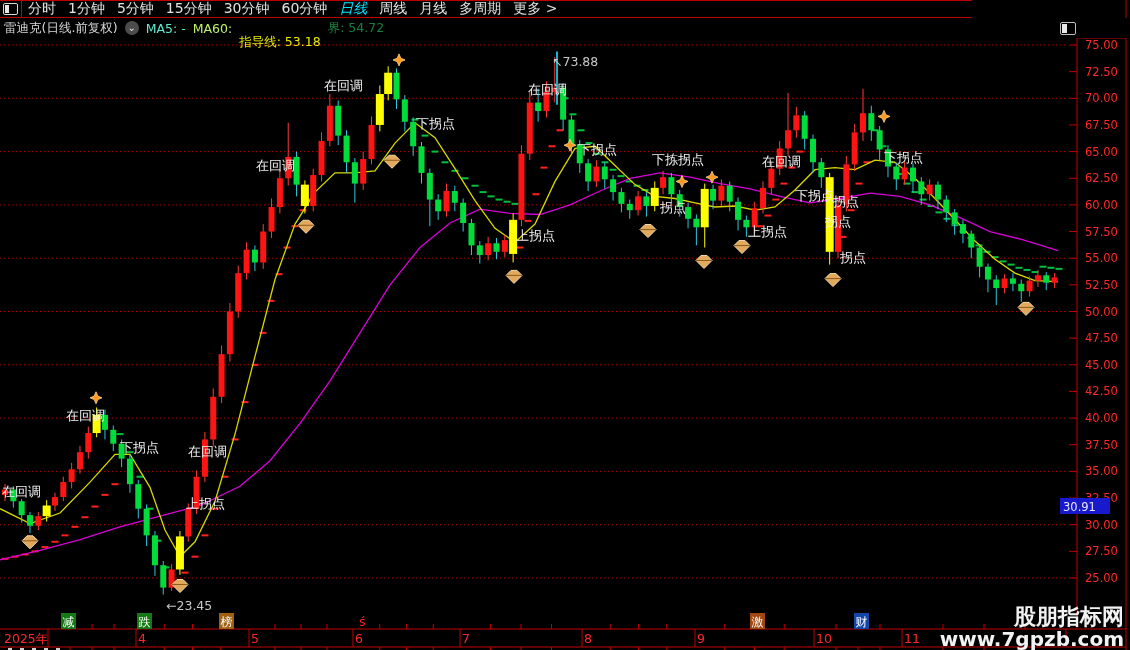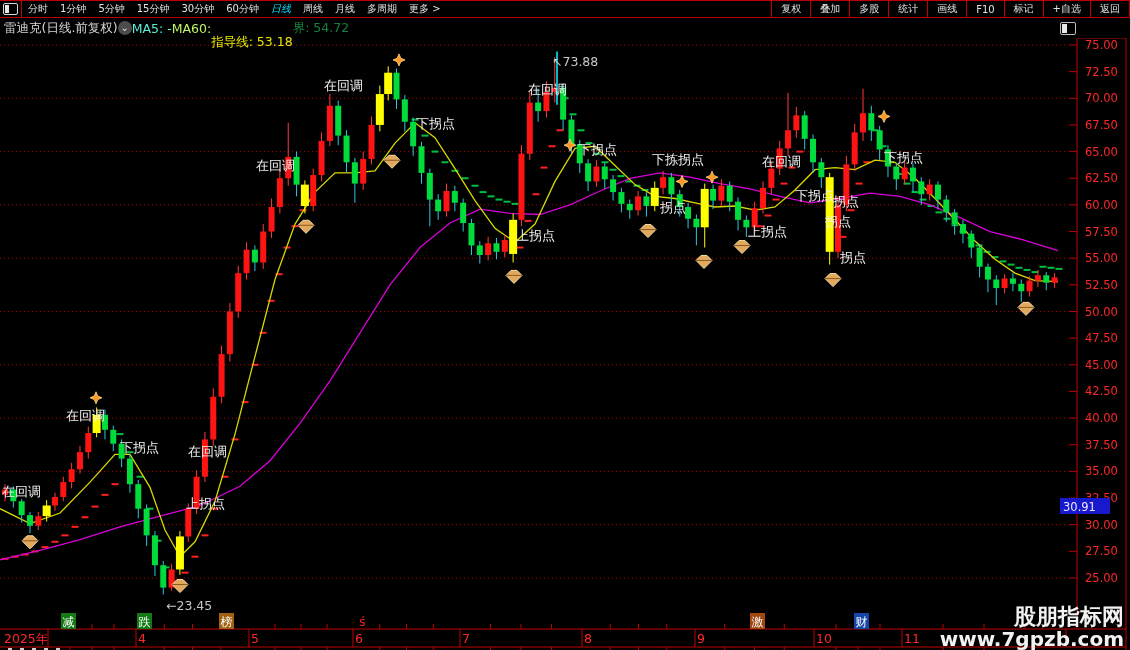--- a/index.html
+++ b/index.html
@@ -1,34 +1,34 @@
 <!DOCTYPE html>
 <html><head>
 <meta charset="utf-8">
 <style>
   html,body{margin:0;padding:0;background:#000;}
   .app{position:relative;width:1130px;height:650px;background:#000;overflow:hidden;
        font-family:"DejaVu Sans","Liberation Sans",sans-serif;}
   
-  .topbar{position:absolute;left:0;top:0;width:1130px;height:18px;box-sizing:border-box;
+  .topbar{position:absolute;left:0;top:0;width:972px;height:18px;box-sizing:border-box;
           border-top:1px solid #c00000;border-bottom:1px solid #c00000;background:#000;
-          display:flex;align-items:center;z-index:5;color:#e2e2e2;font-size:10px;}
+          display:flex;align-items:center;z-index:5;color:#e2e2e2;font-size:14px;}
   .icon-cell{width:22px;height:18px;display:flex;align-items:center;justify-content:center;
              border-right:1px solid #c00000;box-sizing:border-box;}
   .panel-icon{width:13px;height:10px;border:1px solid #d8d8d8;border-radius:2px;position:relative;}
   .panel-icon::after{content:"";position:absolute;left:1px;top:1px;bottom:1px;width:4px;background:#e8e8e8;}
   .tb-left{display:flex;align-items:center;gap:0;}
   .tb-item{padding:0 6px;white-space:nowrap;cursor:default;}
   .tb-item.active{color:#00e0ff;font-style:italic;}
   .tb-right{margin-left:auto;display:flex;height:18px;align-items:stretch;}
   .tb-btn{display:flex;align-items:center;padding:0 9px;border-left:1px solid #c00000;white-space:nowrap;}
   .tb-btn:last-child{border-right:1px solid #c00000;}
   
   .titlebar{position:absolute;left:0;top:18px;width:1130px;height:20px;background:#000;z-index:4;
-            display:flex;align-items:center;font-size:12.5px;padding-left:4px;box-sizing:border-box;}
+            display:flex;align-items:center;font-size:12.5px;gap:7px;padding-left:4px;box-sizing:border-box;}
   .sym{color:#d8d8d8;}
   .drop-circle{width:14px;height:14px;border-radius:50%;background:#4c4c4c;color:#e0e0e0;
                display:flex;align-items:center;justify-content:center;font-size:10px;line-height:10px;}
   .ma5{color:#5eead4;} .ma60{color:#bef264;} .guide{color:#e8e800;margin-top:28px;} .bound{color:#15803d;}
   
   .axis-icon{position:absolute;left:1060px;top:22px;z-index:6;width:14px;height:11px;
              border:1px solid #bdbdbd;border-radius:2px;}
   .axis-icon::after{content:"";position:absolute;left:1px;top:1px;bottom:1px;width:5px;background:#e8e8e8;}
   svg{position:absolute;left:0;top:0;z-index:1;}
   svg text{font-family:"DejaVu Sans","Liberation Sans",sans-serif;}
@@ -47,31 +47,20 @@
       <span class="tb-item">1分钟</span>
       <span class="tb-item">5分钟</span>
       <span class="tb-item">15分钟</span>
       <span class="tb-item">30分钟</span>
       <span class="tb-item">60分钟</span>
       <span class="tb-item active">日线</span>
       <span class="tb-item">周线</span>
       <span class="tb-item">月线</span>
       <span class="tb-item">多周期</span>
       <span class="tb-item">更多 &gt;</span>
-    </div>
-    <div class="tb-right">
-      <span class="tb-btn">复权</span>
-      <span class="tb-btn">叠加</span>
-      <span class="tb-btn">多股</span>
-      <span class="tb-btn">统计</span>
-      <span class="tb-btn">画线</span>
-      <span class="tb-btn">F10</span>
-      <span class="tb-btn">标记</span>
-      <span class="tb-btn">+自选</span>
-      <span class="tb-btn">返回</span>
     </div>
   </div>
 
   <div class="titlebar">
     <span class="sym">雷迪克(日线.前复权)</span>
     <span class="drop-circle">⌄</span>
     <span class="ma5">MA5: -</span>
     <span class="ma60">MA60:</span>
     <span class="guide">指导线: 53.18</span>
     <span class="bound">界: 54.72</span>

